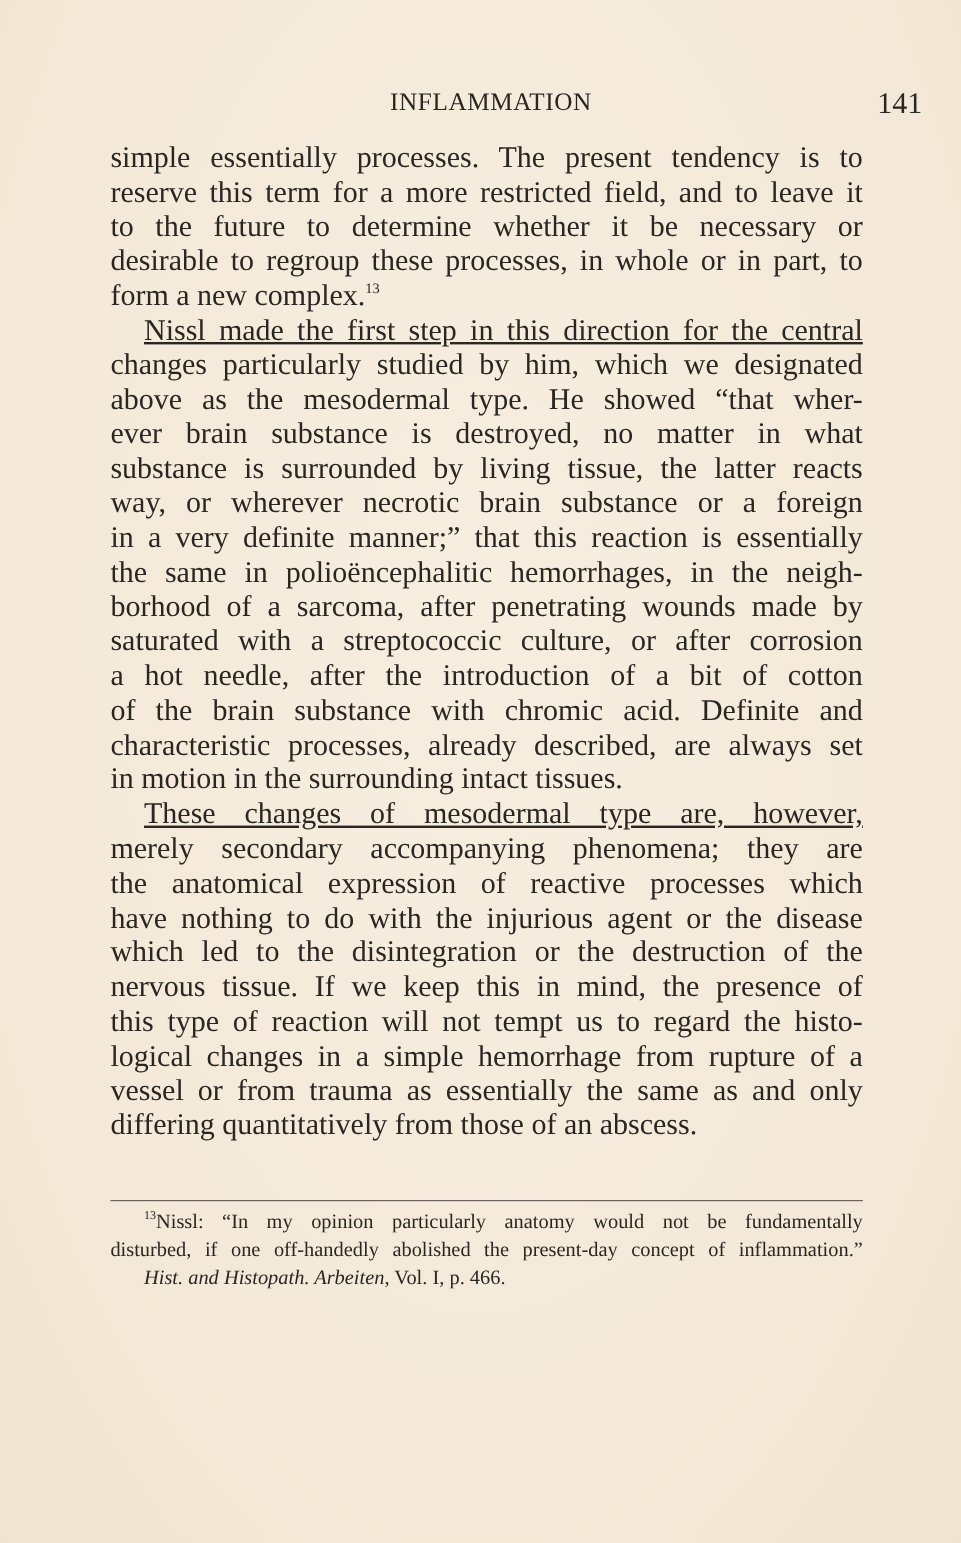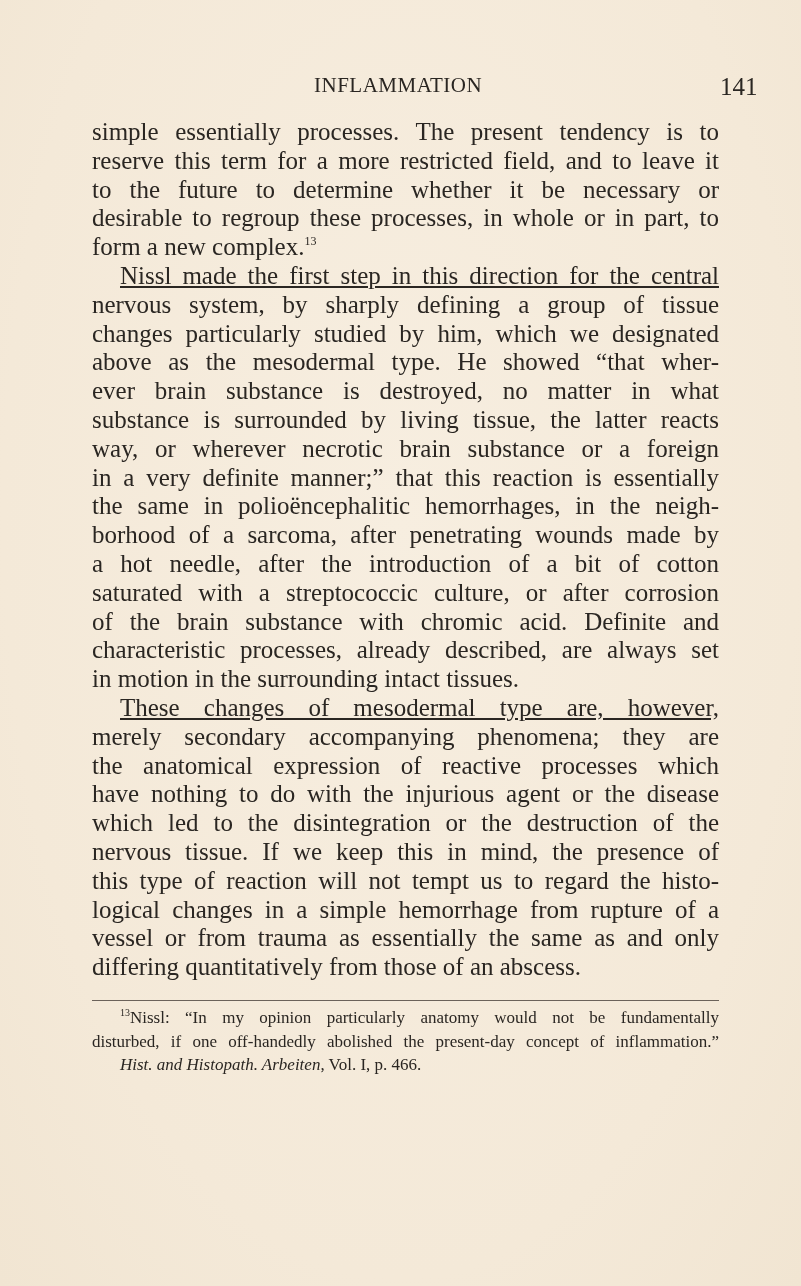--- a/index.html
+++ b/index.html
@@ -9,21 +9,21 @@
     position: relative;
     overflow: hidden;
     font-family: "Liberation Serif", "DejaVu Serif", serif;
     color: #2a2622;
   }
   .page {
     position: absolute; left: 0; top: 0; width: 801px; height: 1286px;
     background: radial-gradient(ellipse at 50% 40%, #f7eee0 0%, #f4e9d8 70%, #f1e5d2 100%);
   }
   .running-head {
-    position: absolute; top: 73px; left: 0; width: 667px; height: 30px;
+    position: absolute; top: 73px; left: 11px; width: 667px; height: 30px;
   }
   .rh-title {
     position: absolute; left: 314px; top: 0;
     font-size: 21px; letter-spacing: 0.5px;
   }
   .rh-page {
     position: absolute; left: 720px; top: 0;
     font-size: 25px;
   }
   .body-text {
@@ -64,31 +64,30 @@
     <span class="rh-page">141</span>
   </div>
 
   <div class="body-text">
     <div class="line">simple essentially processes.  The present tendency is to</div>
     <div class="line">reserve this term for a more restricted field, and to leave it</div>
     <div class="line">to the future to determine whether it be necessary or</div>
     <div class="line">desirable to regroup these processes, in whole or in part, to</div>
     <div class="line last"><span>form a new complex.</span><sup>13</sup></div>
     <div class="line indent">Nissl made the first step in this direction for the central</div>
-    <div class="line">nervous system, by sharply defining a group of tissue</div>
     <div class="line">changes particularly studied by him, which we designated</div>
     <div class="line">above as the mesodermal type.  He showed “that wher-</div>
     <div class="line">ever brain substance is destroyed, no matter in what</div>
     <div class="line">substance is surrounded by living tissue, the latter reacts</div>
     <div class="line">way, or wherever necrotic brain substance or a foreign</div>
     <div class="line">in a very definite manner;” that this reaction is essentially</div>
     <div class="line">the same in polioëncephalitic hemorrhages, in the neigh-</div>
     <div class="line">borhood of a sarcoma, after penetrating wounds made by</div>
+    <div class="line">saturated with a streptococcic culture, or after corrosion</div>
     <div class="line">a hot needle, after the introduction of a bit of cotton</div>
-    <div class="line">saturated with a streptococcic culture, or after corrosion</div>
     <div class="line">of the brain substance with chromic acid.  Definite and</div>
     <div class="line">characteristic processes, already described, are always set</div>
     <div class="line last">in motion in the surrounding intact tissues.</div>
     <div class="line indent">These changes of mesodermal type are, however,</div>
     <div class="line">merely secondary accompanying phenomena; they are</div>
     <div class="line">the anatomical expression of reactive processes which</div>
     <div class="line">have nothing to do with the injurious agent or the disease</div>
     <div class="line">which led to the disintegration or the destruction of the</div>
     <div class="line">nervous tissue.  If we keep this in mind, the presence of</div>
     <div class="line">this type of reaction will not tempt us to regard the histo-</div>

